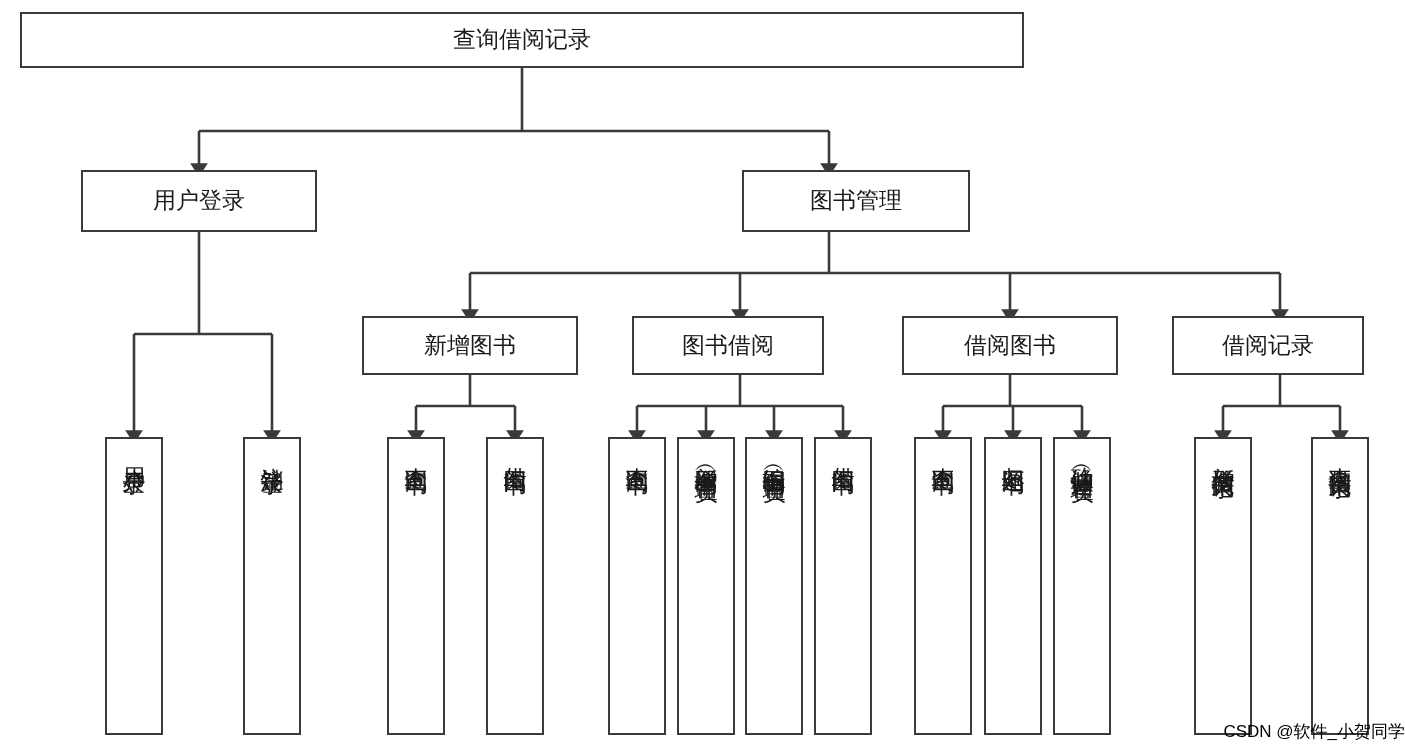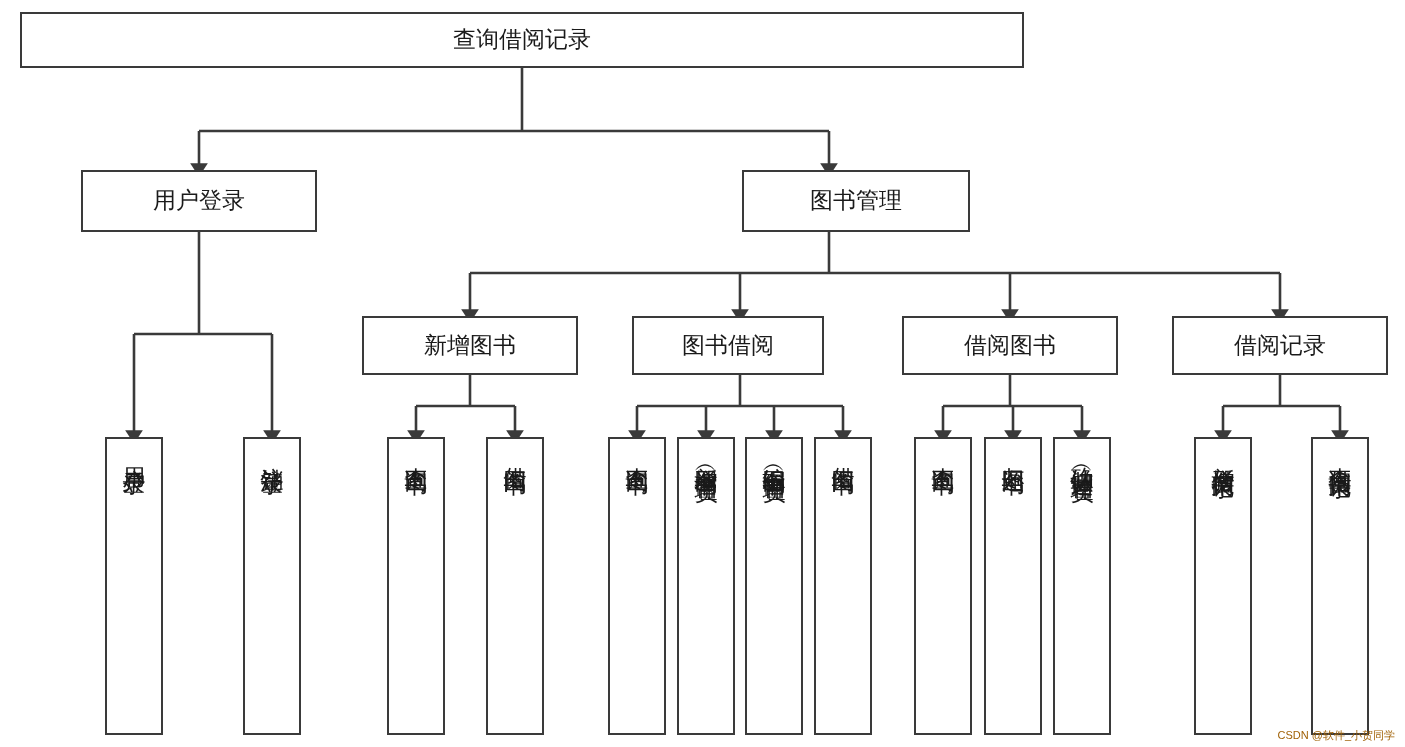--- a/index.html
+++ b/index.html
@@ -53,24 +53,24 @@
   .node.leaf .node-label {
     font-size: 23px;
     writing-mode: vertical-rl;
     text-orientation: upright;
     letter-spacing: 2px;
     line-height: 1;
     white-space: normal;
   }
   .watermark {
     position: absolute;
-    right: 10px;
+    right: 0;
     bottom: 4px;
-    font-size: 11px;
-    color: #a16207;
+    font-size: 17px;
+    color: #000000;
     z-index: 5;
     white-space: nowrap;
   }
 </style>
 </head>
 <body>
 
 <div id="canvas">
   <svg id="edges" xmlns="http://www.w3.org/2000/svg">
     <defs>
@@ -127,21 +127,21 @@
       </div>
       <div class="node horiz" style="left: 362px; top: 316px; width: 216px; height: 59px;">
         <span class="node-label">新增图书</span>
       </div>
       <div class="node horiz" style="left: 632px; top: 316px; width: 192px; height: 59px;">
         <span class="node-label">图书借阅</span>
       </div>
       <div class="node horiz" style="left: 902px; top: 316px; width: 216px; height: 59px;">
         <span class="node-label">借阅图书</span>
       </div>
-      <div class="node horiz" style="left: 1172px; top: 316px; width: 216px; height: 59px;">
+      <div class="node horiz" style="left: 1172px; top: 316px; width: 192px; height: 59px;">
         <span class="node-label">借阅记录</span>
       </div>
       <div class="node leaf" style="left: 105px; top: 437px; width: 58px; height: 298px;">
         <span class="node-label">用户登录</span>
       </div>
       <div class="node leaf" style="left: 243px; top: 437px; width: 58px; height: 298px;">
         <span class="node-label">注销登录</span>
       </div>
       <div class="node leaf" style="left: 387px; top: 437px; width: 58px; height: 298px;">
         <span class="node-label">查询图书</span>

